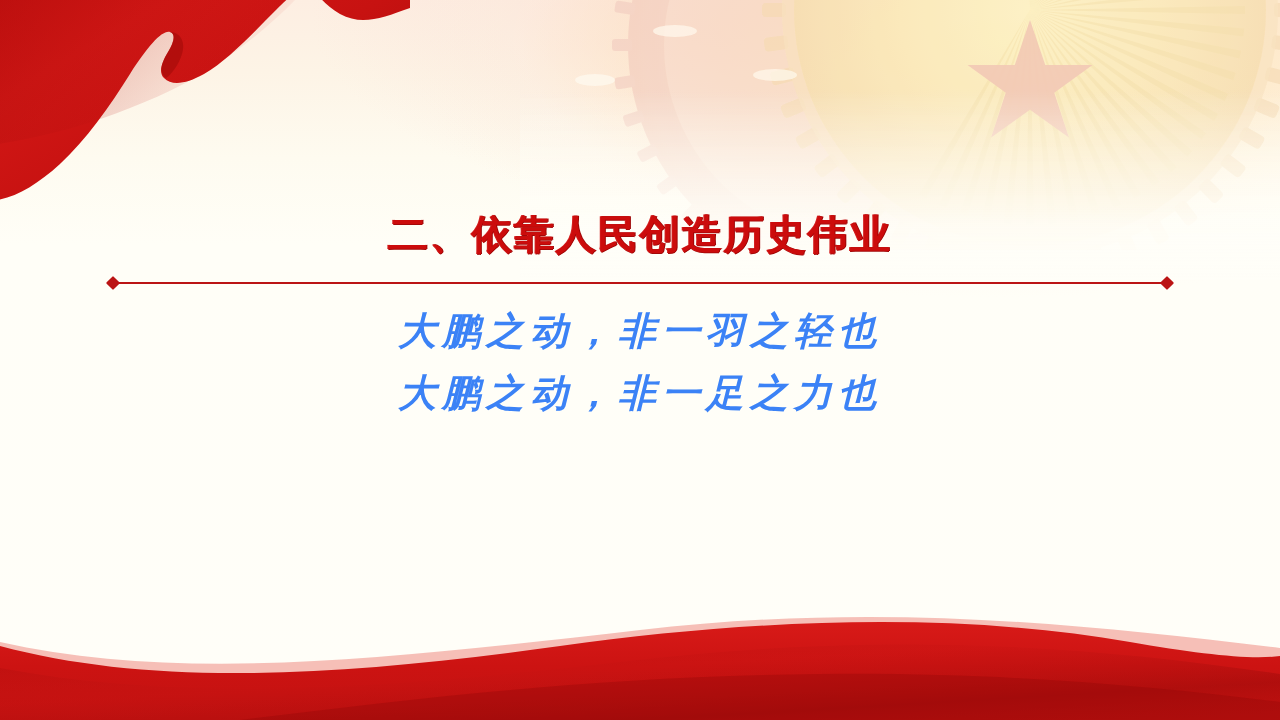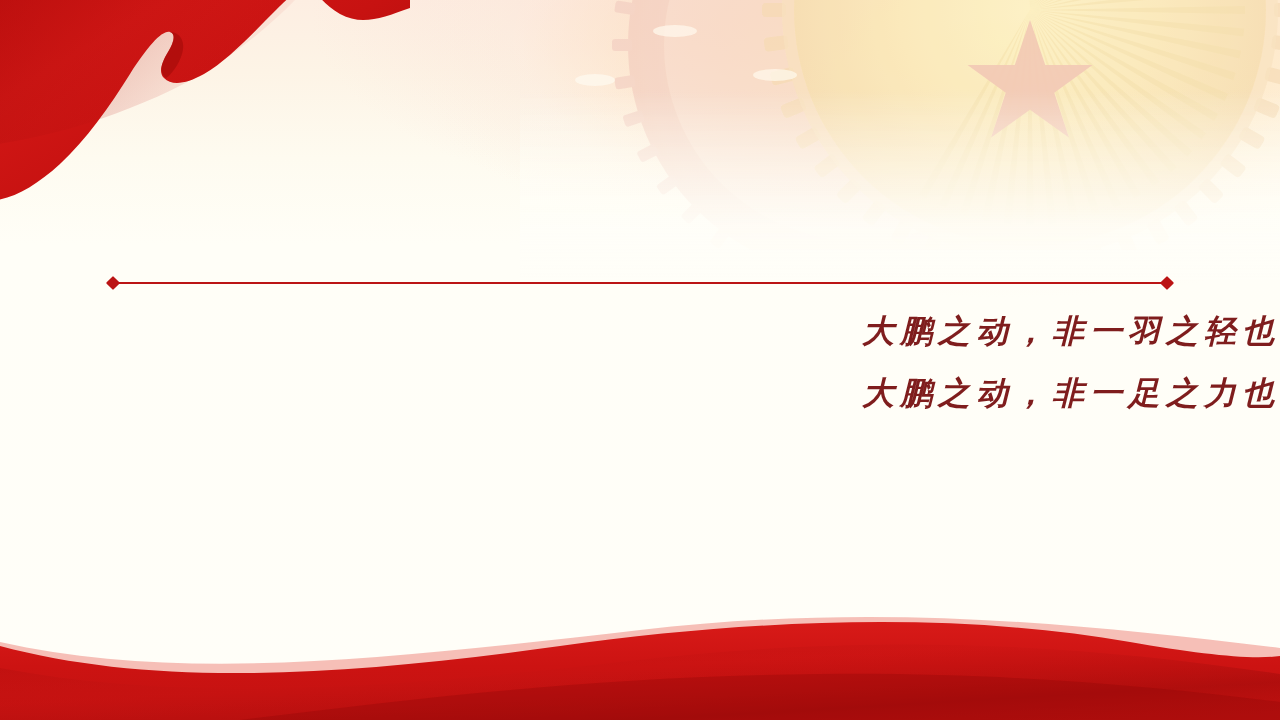--- a/index.html
+++ b/index.html
@@ -141,28 +141,27 @@
   
   .quote {
     position: absolute;
     left: 0;
     top: 300px;
     width: 1280px;
     text-align: center;
   }
   .quote-line {
     font-family: "DejaVu Serif", "Liberation Serif", serif;
-    font-size: 32px;
+    font-size: 38px;
     font-style: italic;
     font-weight: 600;
-    color: #7f1d1d;
+    color: #3b82f6;
     letter-spacing: 6px;
     line-height: 62px;
     white-space: nowrap;
-    text-align: right;
   }
 </style>
 </head>
 <body>
 
 <div id="slide">
 
   <div class="bg-base"></div>
 
   <div class="emblem-wrap">
@@ -688,20 +687,21 @@
         L 1280,130 L 0,130 Z"></path>
 
       <path fill="#8c0706" opacity="0.30" d="
         M 240,130
         C 420,108 600,86 820,84
         C 1000,82 1150,96 1280,112
         L 1280,130 Z"></path>
     </svg>
   </div>
 
+  <div class="title">二、依靠人民创造历史伟业</div>
 
   <div class="divider">
     <span class="cap left"></span>
     <span class="rule"></span>
     <span class="cap right"></span>
   </div>
 
   <div class="quote">
     <div class="quote-line">大鹏之动，非一羽之轻也</div>
     <div class="quote-line">大鹏之动，非一足之力也</div>

